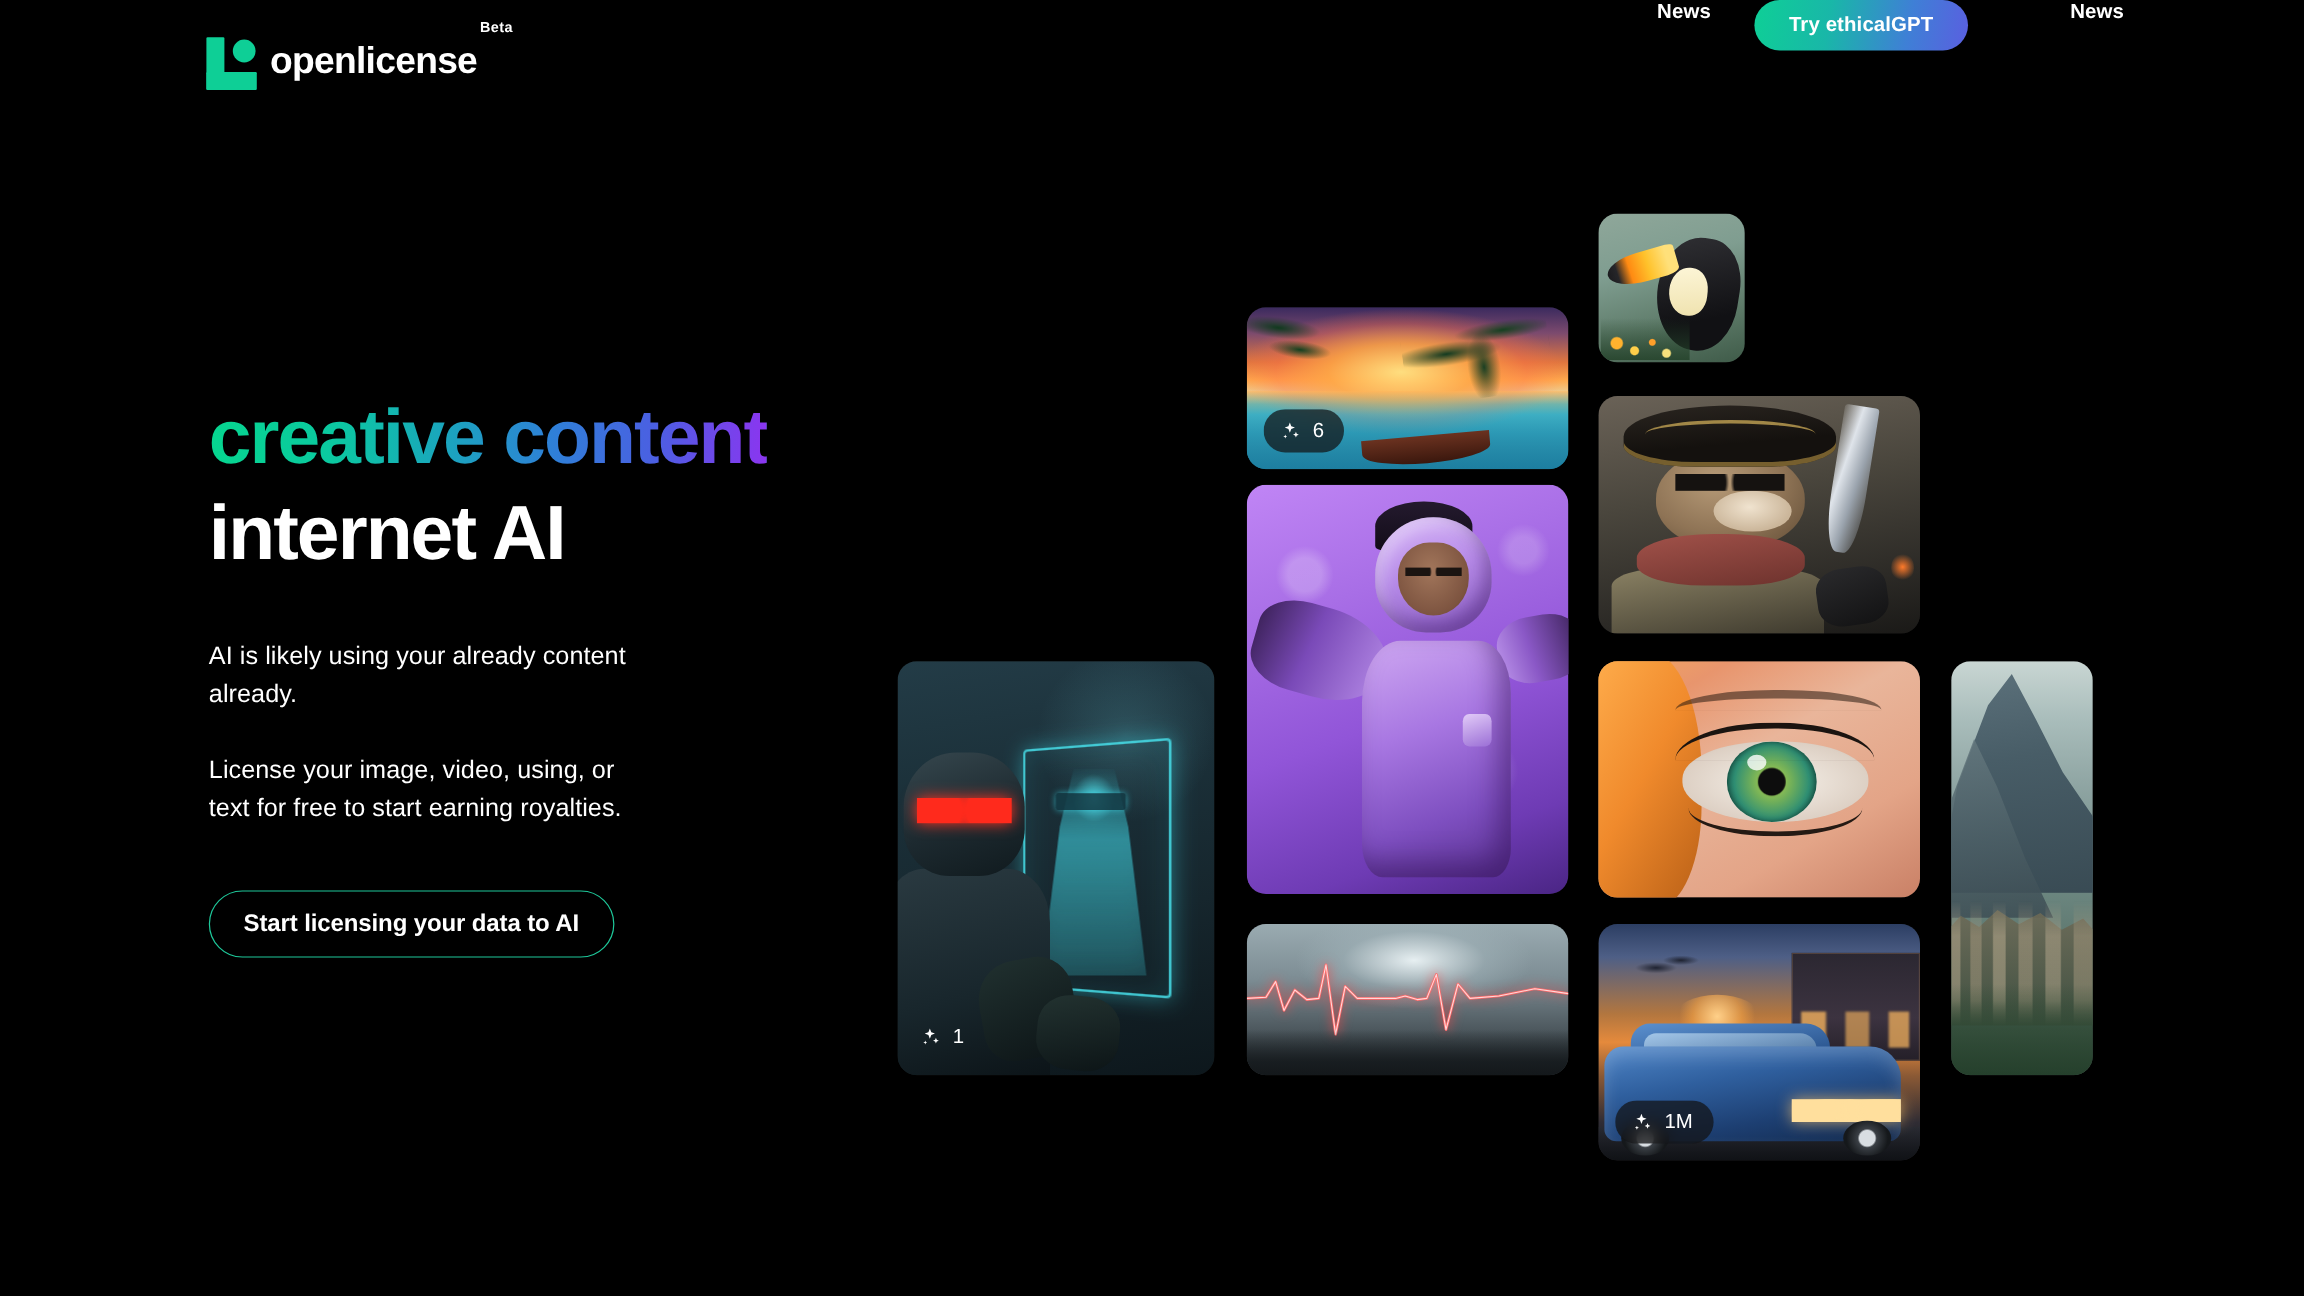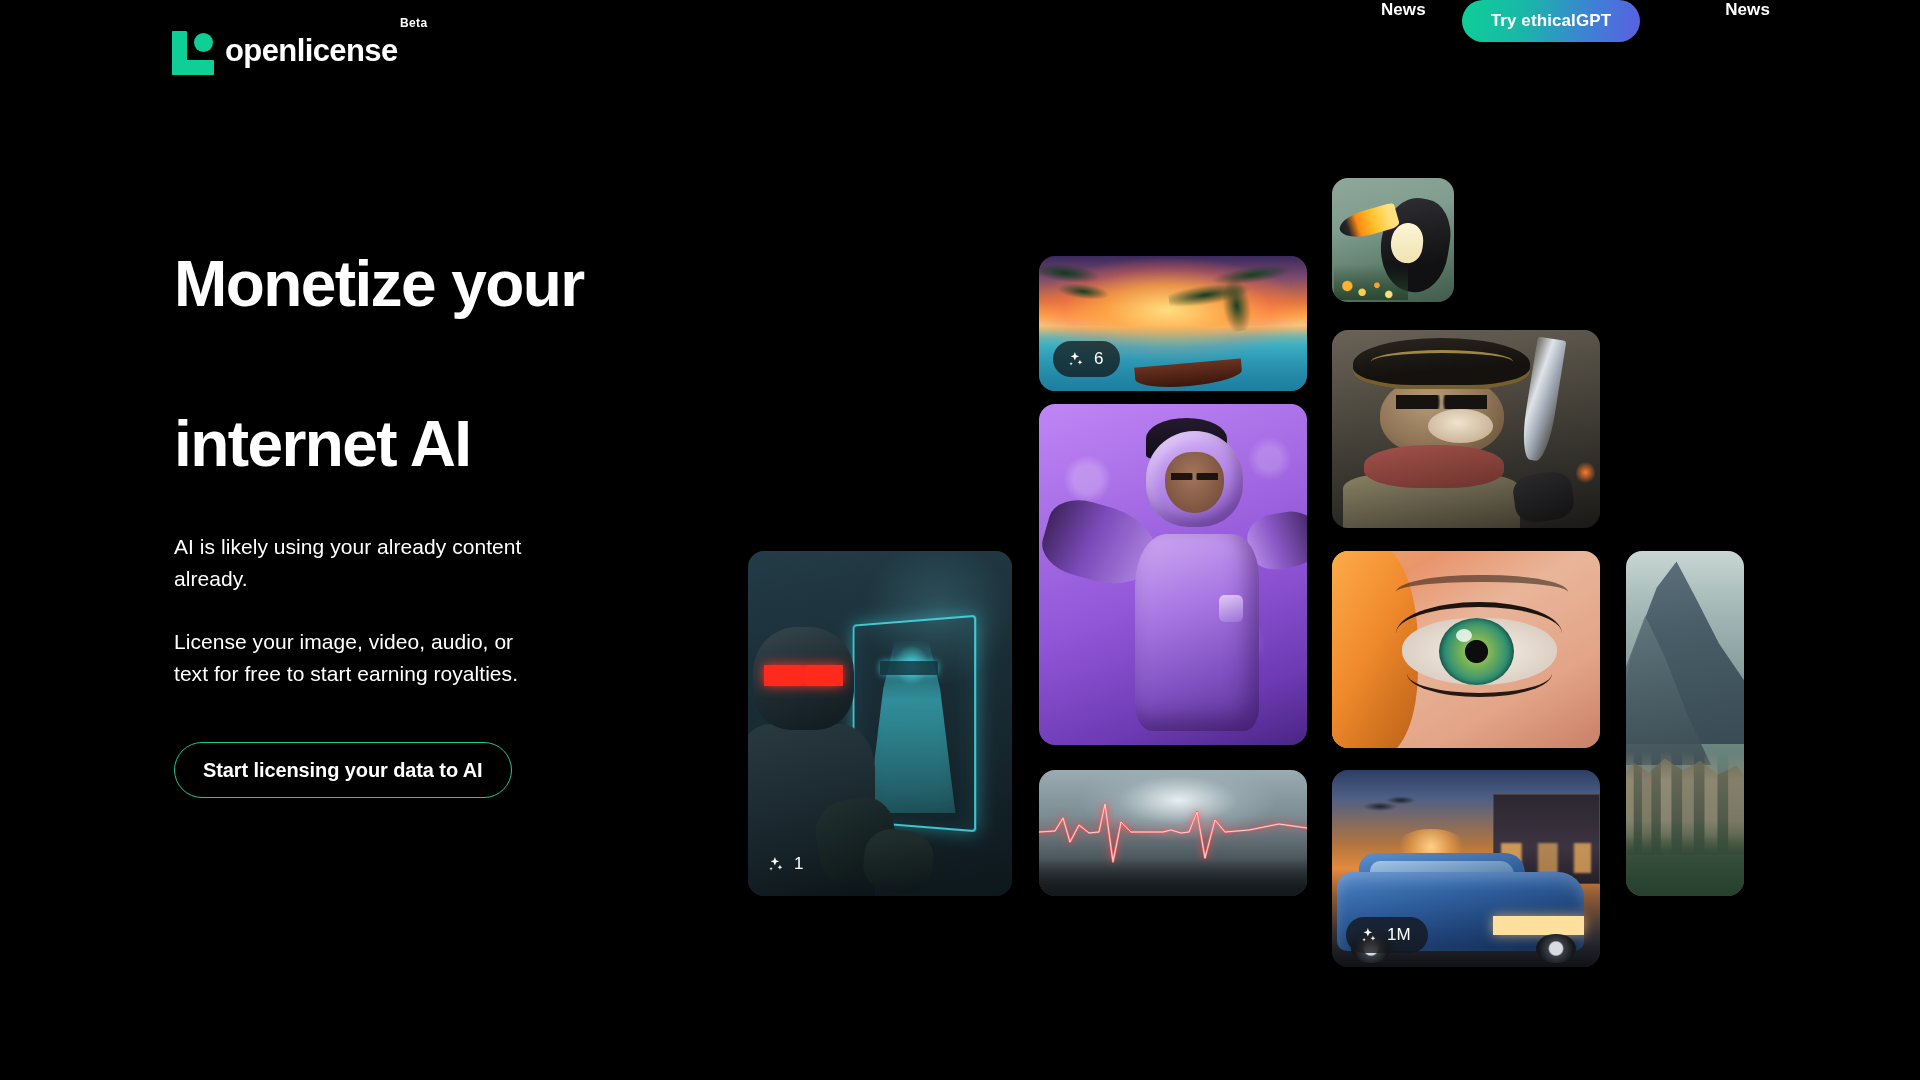--- a/index.html
+++ b/index.html
@@ -529,28 +529,28 @@
 
     <div class="nav-right">
       <div class="nav-link news">News</div>
       <div class="nav-cta">Try ethicalGPT</div>
       <div class="nav-link login">News</div>
     </div>
   </div>
 
   <div class="hero">
     <h1 class="headline">
-      <span>Monetize your</span><br>
       <br>
+      <span class="grad">creative content</span><br>
       <span>internet AI</span>
     </h1>
 
     <div class="sub">
       <p>AI is likely using your already content already.</p>
-      <p>License your image, video, audio, or text for free to start earning royalties.</p>
+      <p>License your image, video, using, or text for free to start earning royalties.</p>
     </div>
 
     <div class="cta">Start licensing your data to AI</div>
   </div>
 
   <div class="grid">
 
     <div class="card" style="left:1332px;top:178px;width:122px;height:124px;">
       <div class="art art-toucan">
         <div class="toucan-chest"></div>

